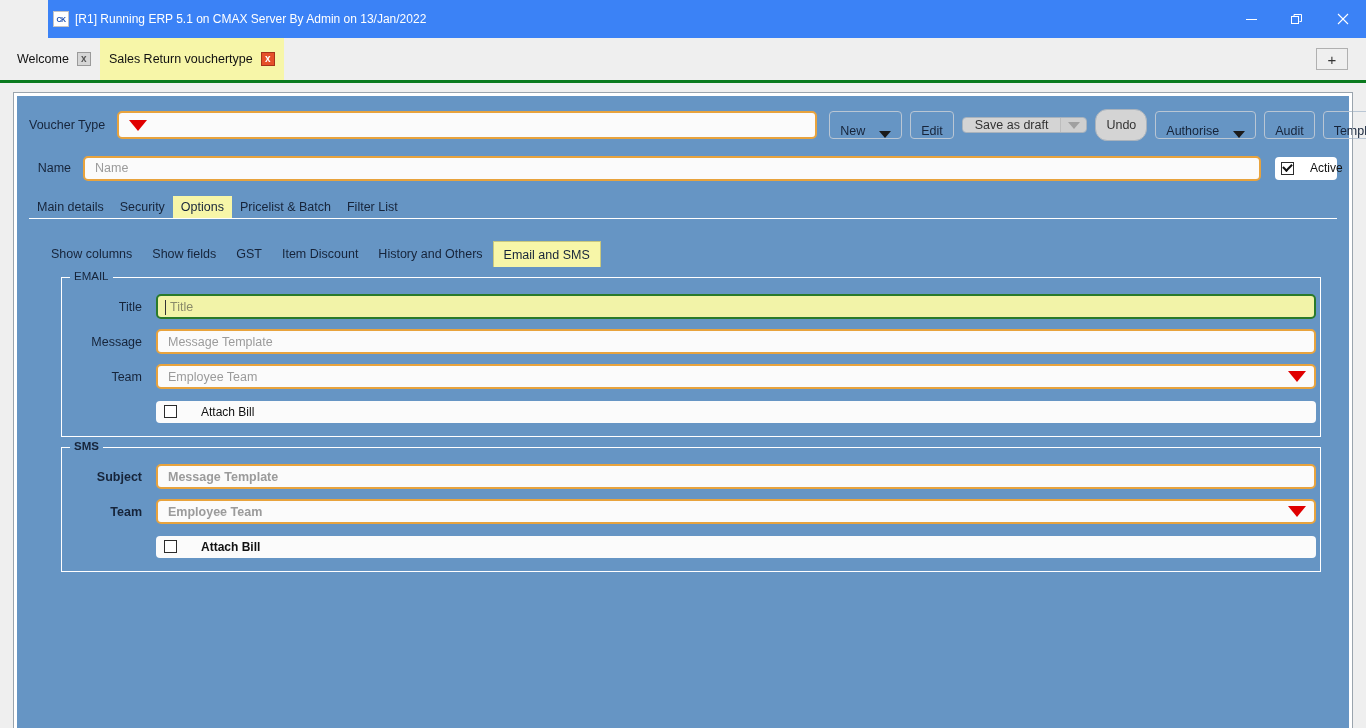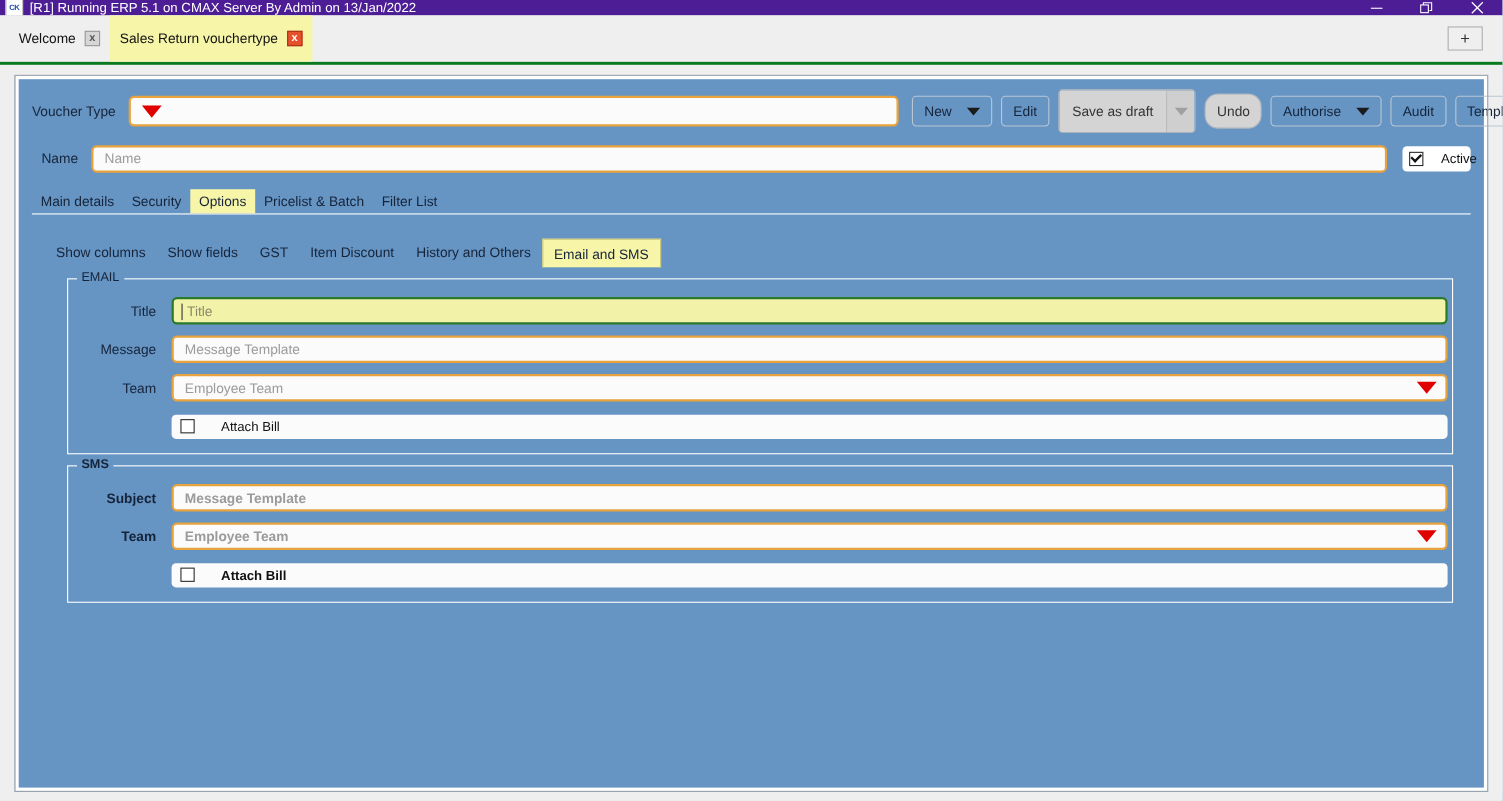--- a/index.html
+++ b/index.html
@@ -6,27 +6,28 @@
   html, body {
     margin: 0; padding: 0;
     width: 1366px; height: 728px;
     overflow: hidden;
     font-family: "Liberation Sans", sans-serif;
     background: #efefef;
   }
 
   
   .titlebar {
-    height: 14px;
-    background: #4c1d95;
+    height: 38px;
+    background: #3b82f6;
     display: flex;
     align-items: center;
     color: #ffffff;
     font-size: 12px;
     user-select: none;
+    margin-left: 48px;
   }
   .app-icon {
     width: 16px; height: 16px;
     margin: 0 6px 0 5px;
     background: #ffffff;
     border: 1px solid #c4c4c4;
     display: flex; align-items: center; justify-content: center;
     font-size: 7px; font-weight: bold;
     color: #1c4fb0;
     letter-spacing: -0.5px;
@@ -146,33 +147,33 @@
   }
 
   .toolbar { display: flex; align-items: center; gap: 8px; margin-left: 12px; }
   .tb-btn {
     height: 28px;
     border: 1px solid #b9c6d4;
     border-radius: 4px;
     background: transparent;
     color: #16243a;
     font-size: 12.5px;
-    display: flex; align-items: center; justify-content: center;
+    display: flex; align-items: flex-end; justify-content: center;
     padding: 0 10px;
     gap: 14px;
     white-space: nowrap;
   }
   .tb-btn .caret-dark {
     width: 0; height: 0;
     border-left: 6px solid transparent;
     border-right: 6px solid transparent;
     border-top: 7px solid #1b1b1b;
   }
   .tb-split {
-    height: 40px;
+    height: 16px;
     display: flex;
     border: 1px solid #a9b3bd;
     border-radius: 4px;
     overflow: hidden;
   }
   .tb-split .main {
     background: #d4d4d4;
     color: #333;
     font-size: 12.5px;
     display: flex; align-items: center;

